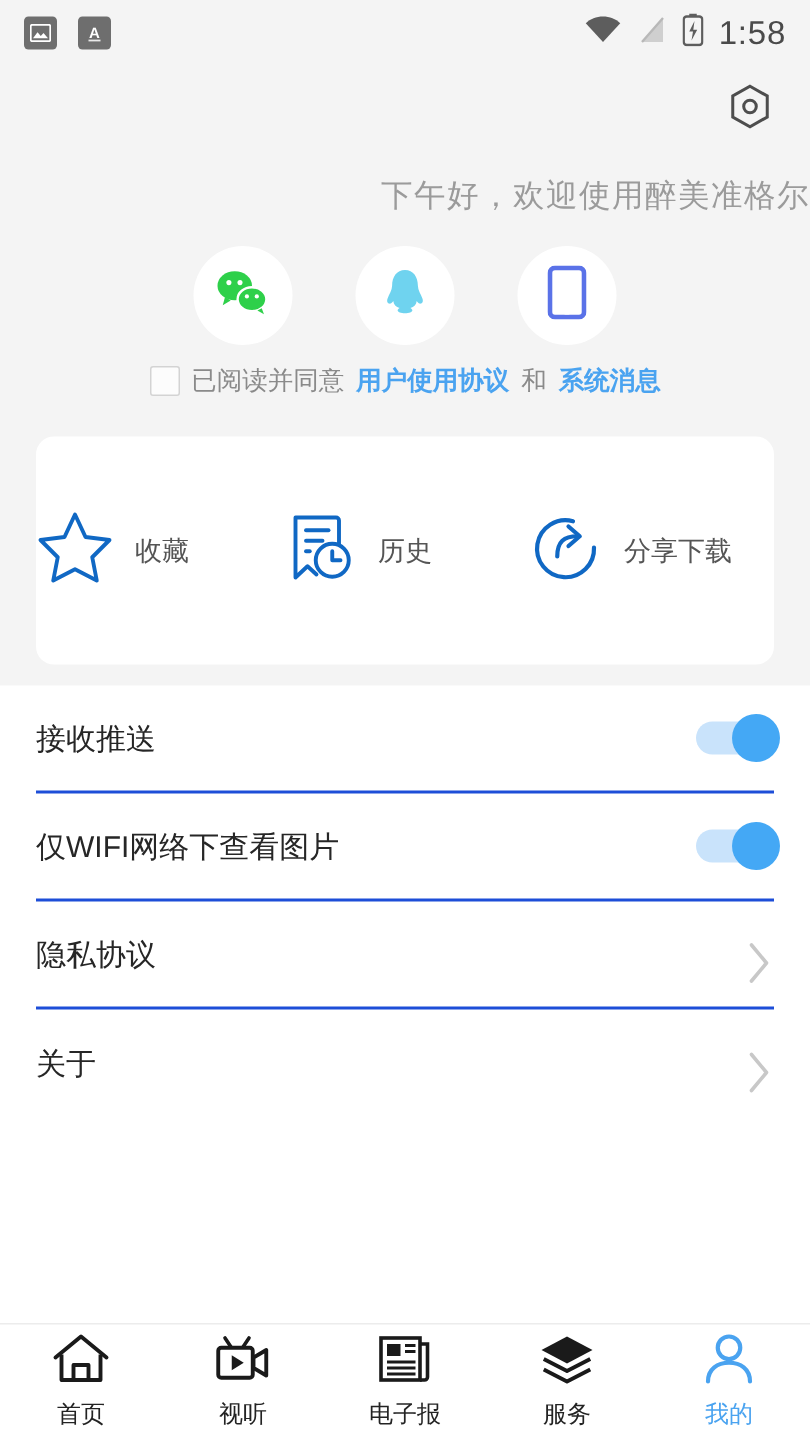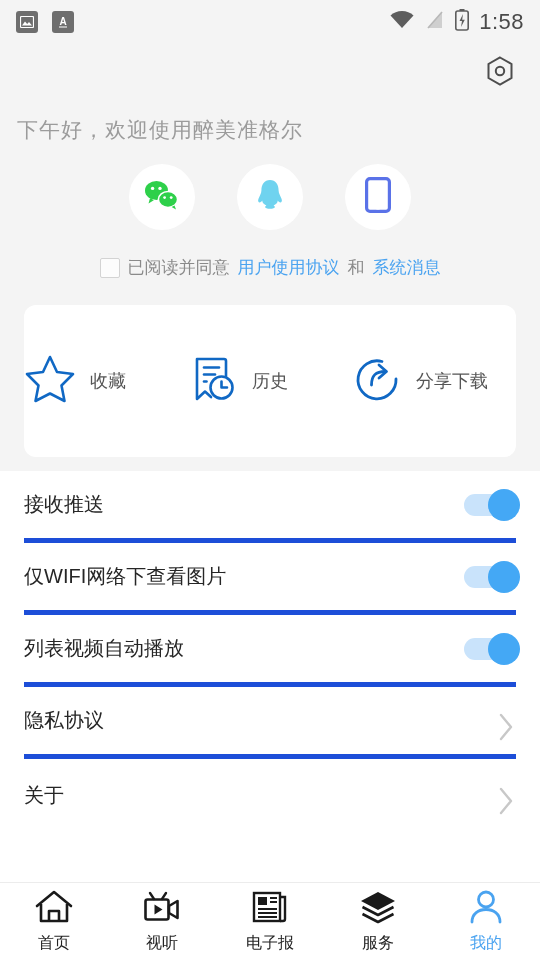--- a/index.html
+++ b/index.html
@@ -26,63 +26,63 @@
   }
   .sb-box svg { display:block; }
   .sb-time { font-size:22px; color:#4a4a4a; letter-spacing:.5px; }
 
   
   .top-area { background:#f4f4f4; padding-bottom:14px; }
   .gear-row { height:54px; display:flex; align-items:center; justify-content:flex-end; padding-right:22px; }
   .gear-btn { width:36px; height:36px; display:flex; align-items:center; justify-content:center; }
 
   .greeting {
-    text-align:left;
+    text-align:right;
     font-size:21px;
     color:#9b9b9b;
     letter-spacing:1px;
-    padding:18px 17px 10px;
+    padding:18px 0 10px;
   }
 
   .social-row { display:flex; justify-content:center; gap:42px; margin-top:10px; }
   .social-btn {
     width:66px; height:66px; border-radius:50%;
     background:#ffffff;
     display:flex; align-items:center; justify-content:center;
   }
 
   .agree-row {
     display:flex; align-items:center; justify-content:center;
-    gap:8px; margin-top:26px; font-size:17px;
+    gap:8px; margin-top:12px; font-size:17px;
   }
   .checkbox {
     width:20px; height:20px; border:1px solid #d3d3d3;
     background:#fcfcfc; border-radius:2px; flex:0 0 20px;
   }
   .agree-text { color:#8a8a8a; }
-  .agree-link { color:#4aa3f0; }
+  .agree-link { color:#4aa3f0;font-weight:bold; }
 
   
   .card {
     margin:26px 24px 0;
     background:#ffffff;
     border-radius:12px;
     height:152px;
     display:flex; align-items:center;
   }
   .shortcut { flex:1; display:flex; flex-direction:row; align-items:center; gap:14px; }
   .shortcut-label { font-size:18px; color:#555; }
 
   
   .list { background:#ffffff; flex:1 1 auto; }
   .row {
     height:72px;
     margin:0 24px;
     display:flex; align-items:center;
-    border-bottom:5px solid #1d4ed8;
+    border-bottom:2px solid #1d4ed8;
   }
   .row:last-child { border-bottom:none; }
   .row-label { font-size:20px; color:#262626; }
   .row-right { margin-left:auto; display:flex; align-items:center; }
 
   .switch { position:relative; width:52px; height:22px; }
   .switch .track {
     position:absolute; left:0; top:0;
     width:52px; height:22px; border-radius:11px; background:#c9e3fb;
   }
@@ -251,29 +251,20 @@
     <div class="row">
       <span class="row-label">仅WIFI网络下查看图片</span>
       <span class="row-right">
         <span class="switch">
           <span class="track"></span>
           <span class="thumb"></span>
         </span>
       </span>
     </div>
 
-    <div class="row">
-      <span class="row-label">列表视频自动播放</span>
-      <span class="row-right">
-        <span class="switch">
-          <span class="track"></span>
-          <span class="thumb"></span>
-        </span>
-      </span>
-    </div>
 
     <div class="row">
       <span class="row-label">隐私协议</span>
       <span class="row-right">
         <span class="chevron">
           <svg width="20" height="32" viewBox="0 0 20 32">
               <path d="M5 4 L15 16 L5 28" fill="none" stroke="#c8c8c8" stroke-width="2.4" stroke-linecap="round" stroke-linejoin="round"></path>
             </svg>
         </span>
       </span>

